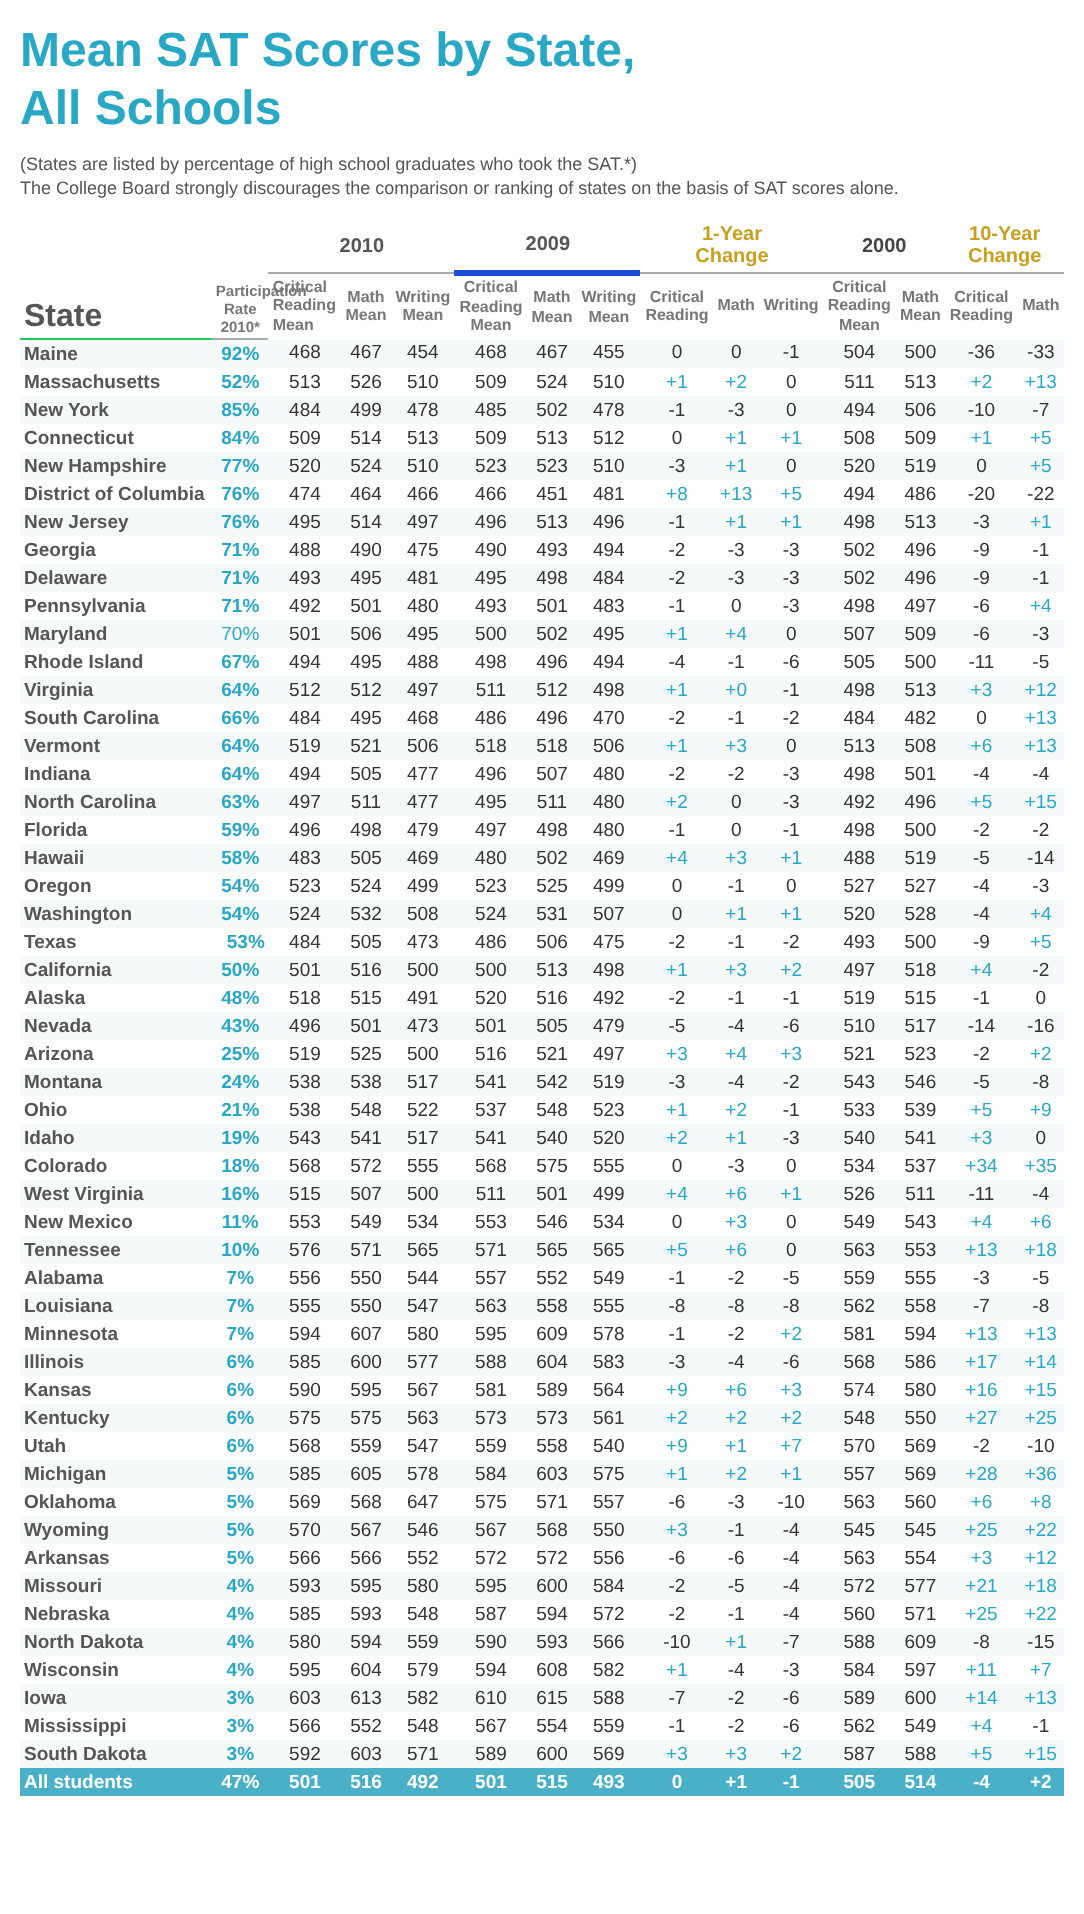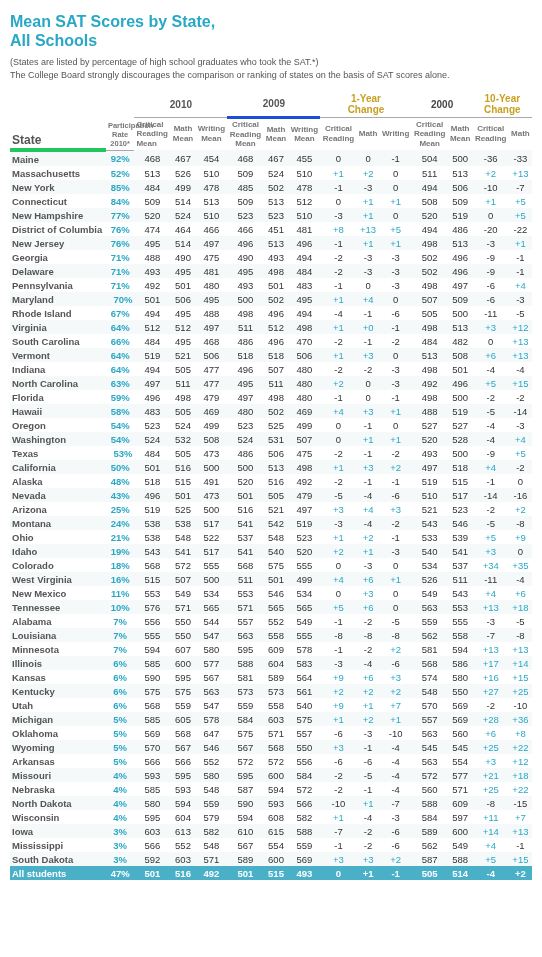--- a/index.html
+++ b/index.html
@@ -5,21 +5,21 @@
     * { box-sizing: border-box; margin: 0; padding: 0; }
     body {
       font-family: Arial, sans-serif;
       font-size: 11px;
       background: #fff;
       color: #333;
       width: 542px;
       padding: 12px 10px;
     }
     .page-title {
-      font-size: 16px;
+      font-size: 24px;
       font-weight: bold;
       color: #29a8c5;
       line-height: 1.2;
     }
     .subtitle {
       font-size: 9px;
       color: #555;
       margin-top: 6px;
       line-height: 1.4;
     }
@@ -82,21 +82,21 @@
 </div>
 <div class="subtitle">
   <span>(States are listed by percentage of high school graduates who took the SAT.*)</span><br>
   <span>The College Board strongly discourages the comparison or ranking of states on the basis of SAT scores alone.</span>
 </div>
 
 <div class="table-container">
   <table>
     <thead>
       <tr>
-        <th rowspan="3" style="text-align:left; vertical-align:bottom; font-size:12px; font-weight:bold; color:#555; border-bottom:4px solid #22c55e;">State</th>
+        <th rowspan="3" style="text-align:left; vertical-align:bottom; font-size:16px; font-weight:bold; color:#555; border-bottom:1px solid #22c55e;">State</th>
         <th rowspan="3" style="font-size:7.5px; color:#777; vertical-align:bottom; border-bottom:1px solid #aaa; max-width:28px; white-space:normal; line-height:1.2;">Participation Rate 2010*</th>
         <th colspan="3" class="year-header header-group-2010" style="border-bottom:1px solid #aaa;">2010</th>
         <th colspan="3" class="year-header header-group-2009" style="border-bottom:3px solid #1d4ed8;">2009</th>
         <th colspan="3" class="change-header" style="border-bottom:1px solid #aaa;">1-Year<br>Change</th>
         <th colspan="2" class="year-header" style="border-bottom:1px solid #aaa;">2000</th>
         <th colspan="2" class="change-header" style="border-bottom:1px solid #aaa;">10-Year<br>Change</th>
       </tr>
       <tr>
         <th class="col-label">Critical<br>Reading<br>Mean</th>
         <th class="col-label">Math<br>Mean</th>
@@ -279,21 +279,21 @@
           <td>-1</td>
           <td>0</td>
           <td>-3</td>
           <td>498</td>
           <td>497</td>
           <td>-6</td>
           <td style="color: rgb(41, 168, 197);">+4</td>
         </tr>
         <tr>
           <td class="state-col">Maryland</td>
-          <td style="color: rgb(41, 168, 197); font-weight: bold; text-align: right;">70%</td>
+          <td style="color: rgb(41, 168, 197); font-weight: normal;">70%</td>
           <td>501</td>
           <td>506</td>
           <td>495</td>
           <td>500</td>
           <td>502</td>
           <td>495</td>
           <td style="color: rgb(41, 168, 197);">+1</td>
           <td style="color: rgb(41, 168, 197);">+4</td>
           <td>0</td>
           <td>507</td>

